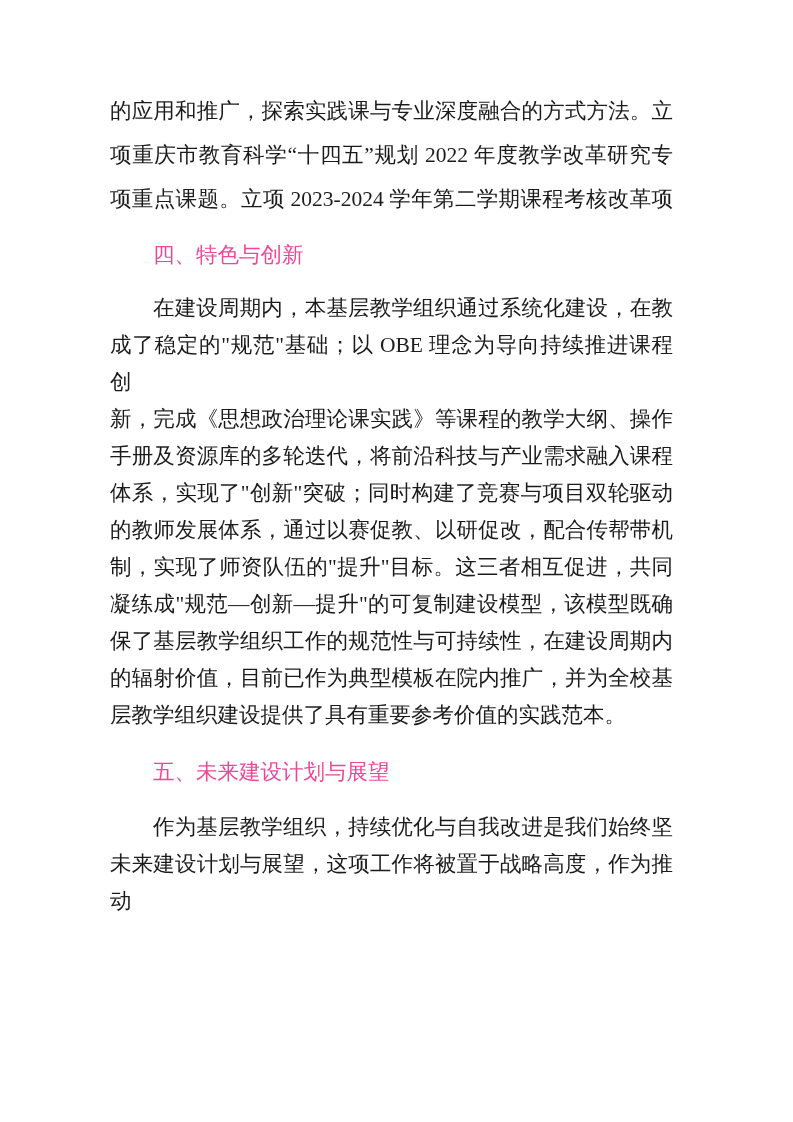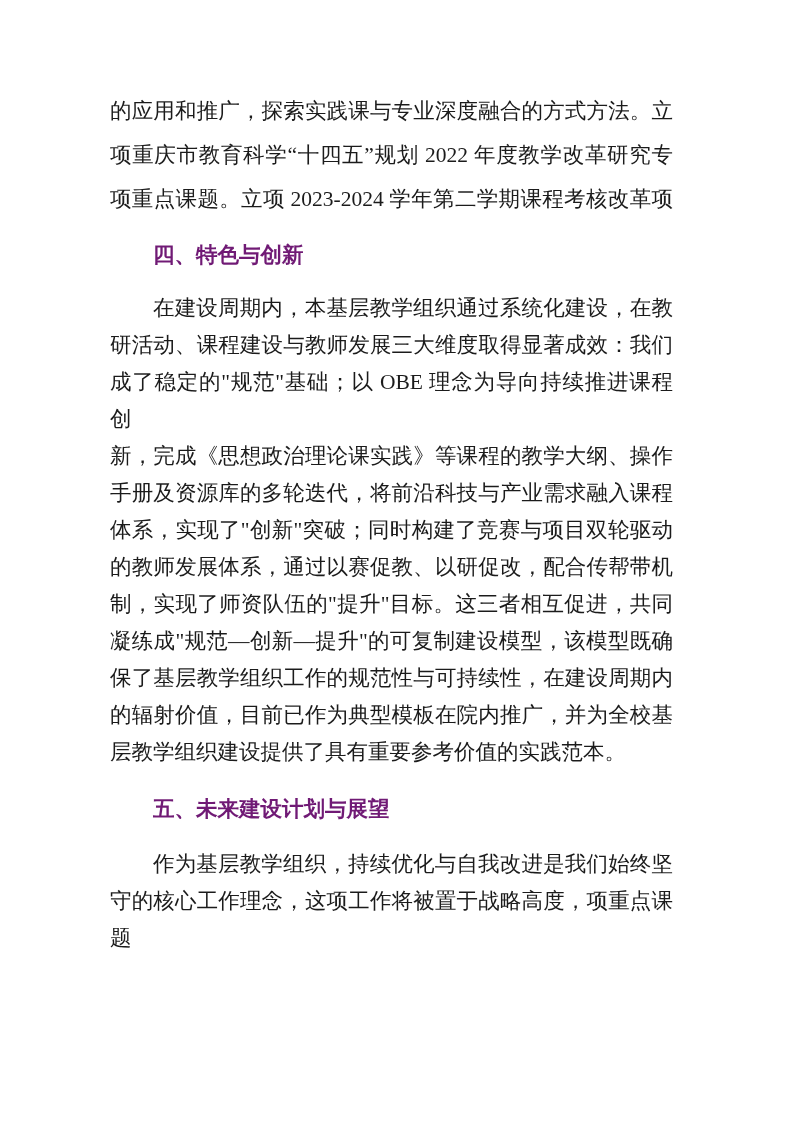--- a/index.html
+++ b/index.html
@@ -21,55 +21,54 @@
   .para { width: 100%; }
   .para .line {
     text-align: justify;
     text-align-last: justify;
   }
   .para .line.no-stretch { text-align-last: left; }
   .para .line.indent { text-indent: 2em; }
   .p-projects { line-height: 44px; }
   .p-body { line-height: 37px; margin-top: 16px; }
   .heading {
-    font-weight: bold;
+    font-weight: normal;
     font-size: 21.5px;
     line-height: 37px;
-    color: #701a75;
+    color: #ec4899;
     text-indent: 2em;
   }
   .h-innovation { margin: 16px 0 16px 0; }
   .h-future { margin: 20px 0 18px 0; }
 </style>
 </head>
 <body>
 
 <div class="page">
   <div class="para p-projects">
       <div class="line">的应用和推广，探索实践课与专业深度融合的方式方法。立</div>
       <div class="line">项重庆市教育科学“十四五”规划 2022 年度教学改革研究专</div>
       <div class="line">项重点课题。立项 2023-2024 学年第二学期课程考核改革项</div>
     </div>
 
   <div class="heading h-innovation">四、特色与创新</div>
 
   <div class="para p-body">
       <div class="line indent">在建设周期内，本基层教学组织通过系统化建设，在教</div>
-      <div class="line">研活动、课程建设与教师发展三大维度取得显著成效：我们</div>
       <div class="line">成了稳定的"规范"基础；以 OBE 理念为导向持续推进课程创</div>
       <div class="line">新，完成《思想政治理论课实践》等课程的教学大纲、操作</div>
       <div class="line">手册及资源库的多轮迭代，将前沿科技与产业需求融入课程</div>
       <div class="line">体系，实现了"创新"突破；同时构建了竞赛与项目双轮驱动</div>
       <div class="line">的教师发展体系，通过以赛促教、以研促改，配合传帮带机</div>
       <div class="line">制，实现了师资队伍的"提升"目标。这三者相互促进，共同</div>
       <div class="line">凝练成"规范—创新—提升"的可复制建设模型，该模型既确</div>
       <div class="line">保了基层教学组织工作的规范性与可持续性，在建设周期内</div>
       <div class="line">的辐射价值，目前已作为典型模板在院内推广，并为全校基</div>
       <div class="line no-stretch">层教学组织建设提供了具有重要参考价值的实践范本。</div>
     </div>
 
   <div class="heading h-future">五、未来建设计划与展望</div>
 
   <div class="para p-body">
       <div class="line indent">作为基层教学组织，持续优化与自我改进是我们始终坚</div>
-      <div class="line">守的核心工作理念，这项工作将被置于战略高度，项重点课题</div>
+      <div class="line">未来建设计划与展望，这项工作将被置于战略高度，作为推动</div>
     </div>
 </div>
 
 </body></html>

